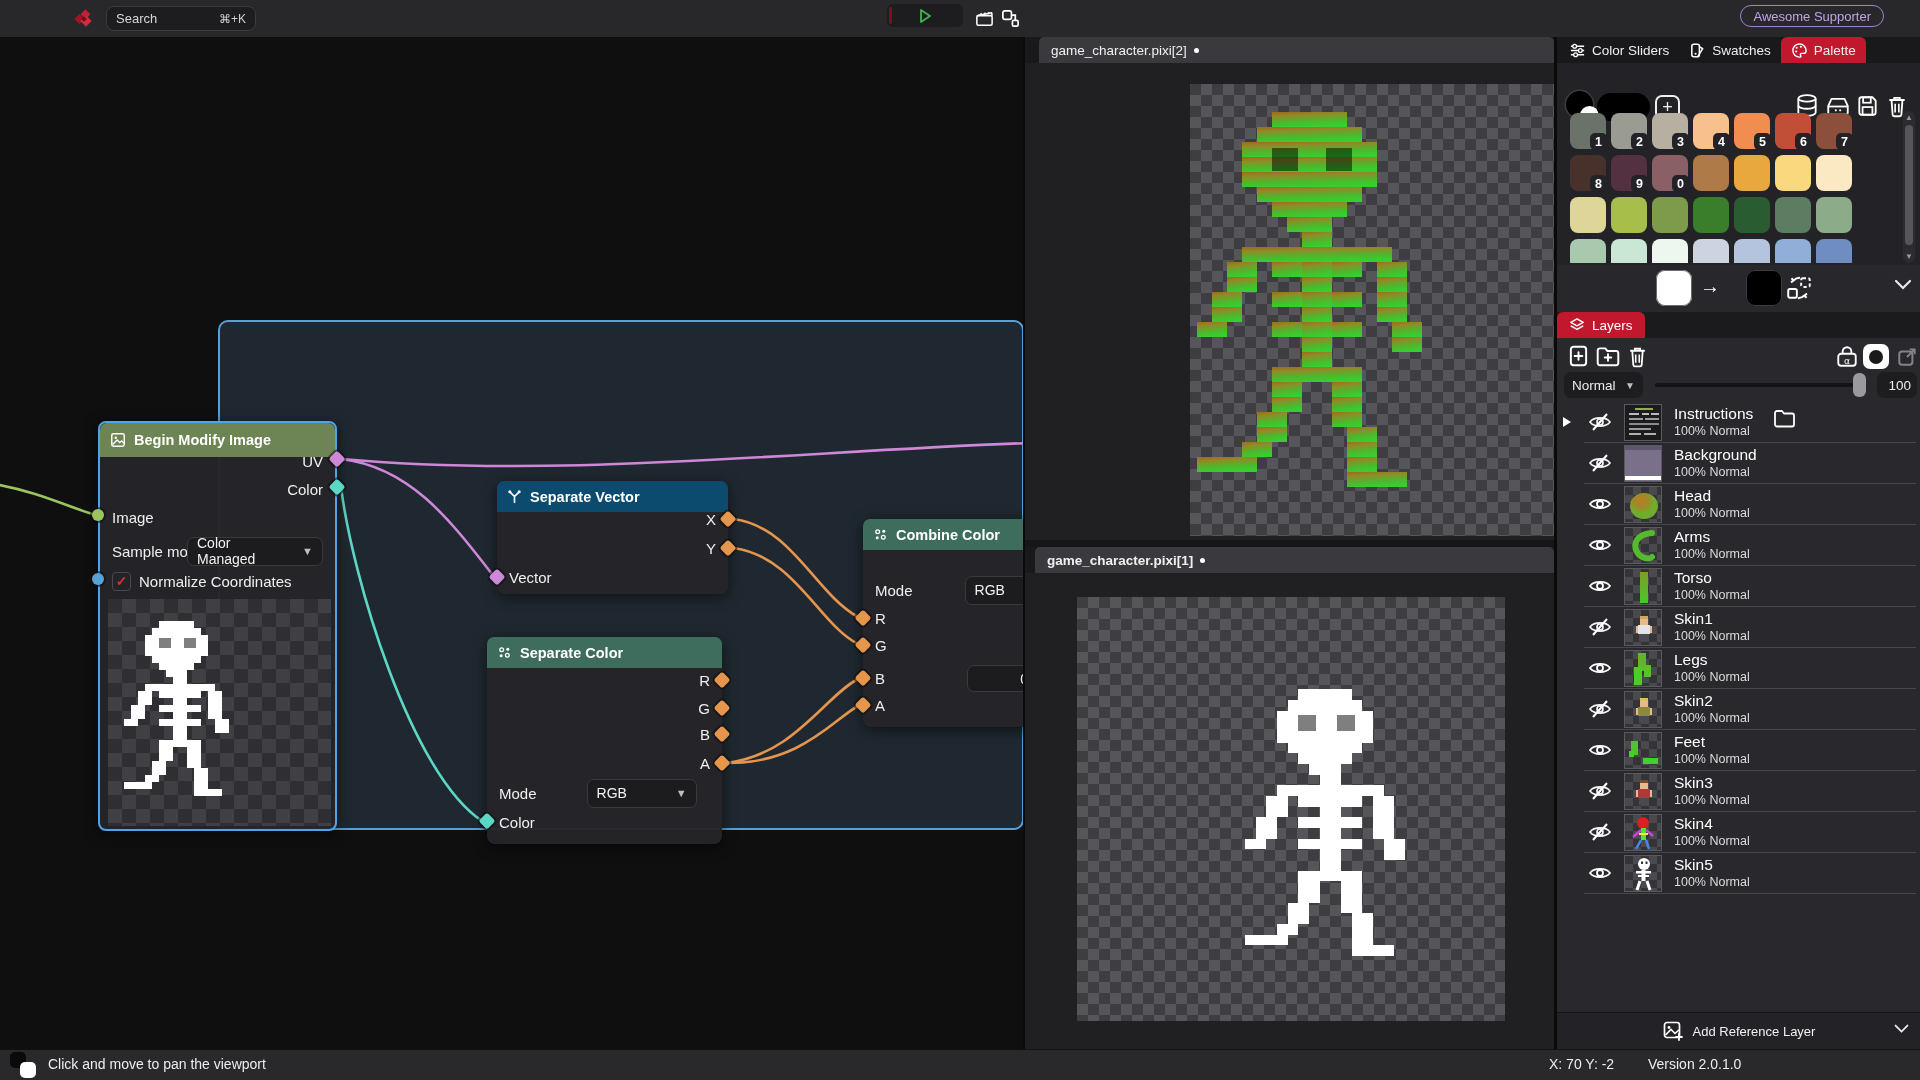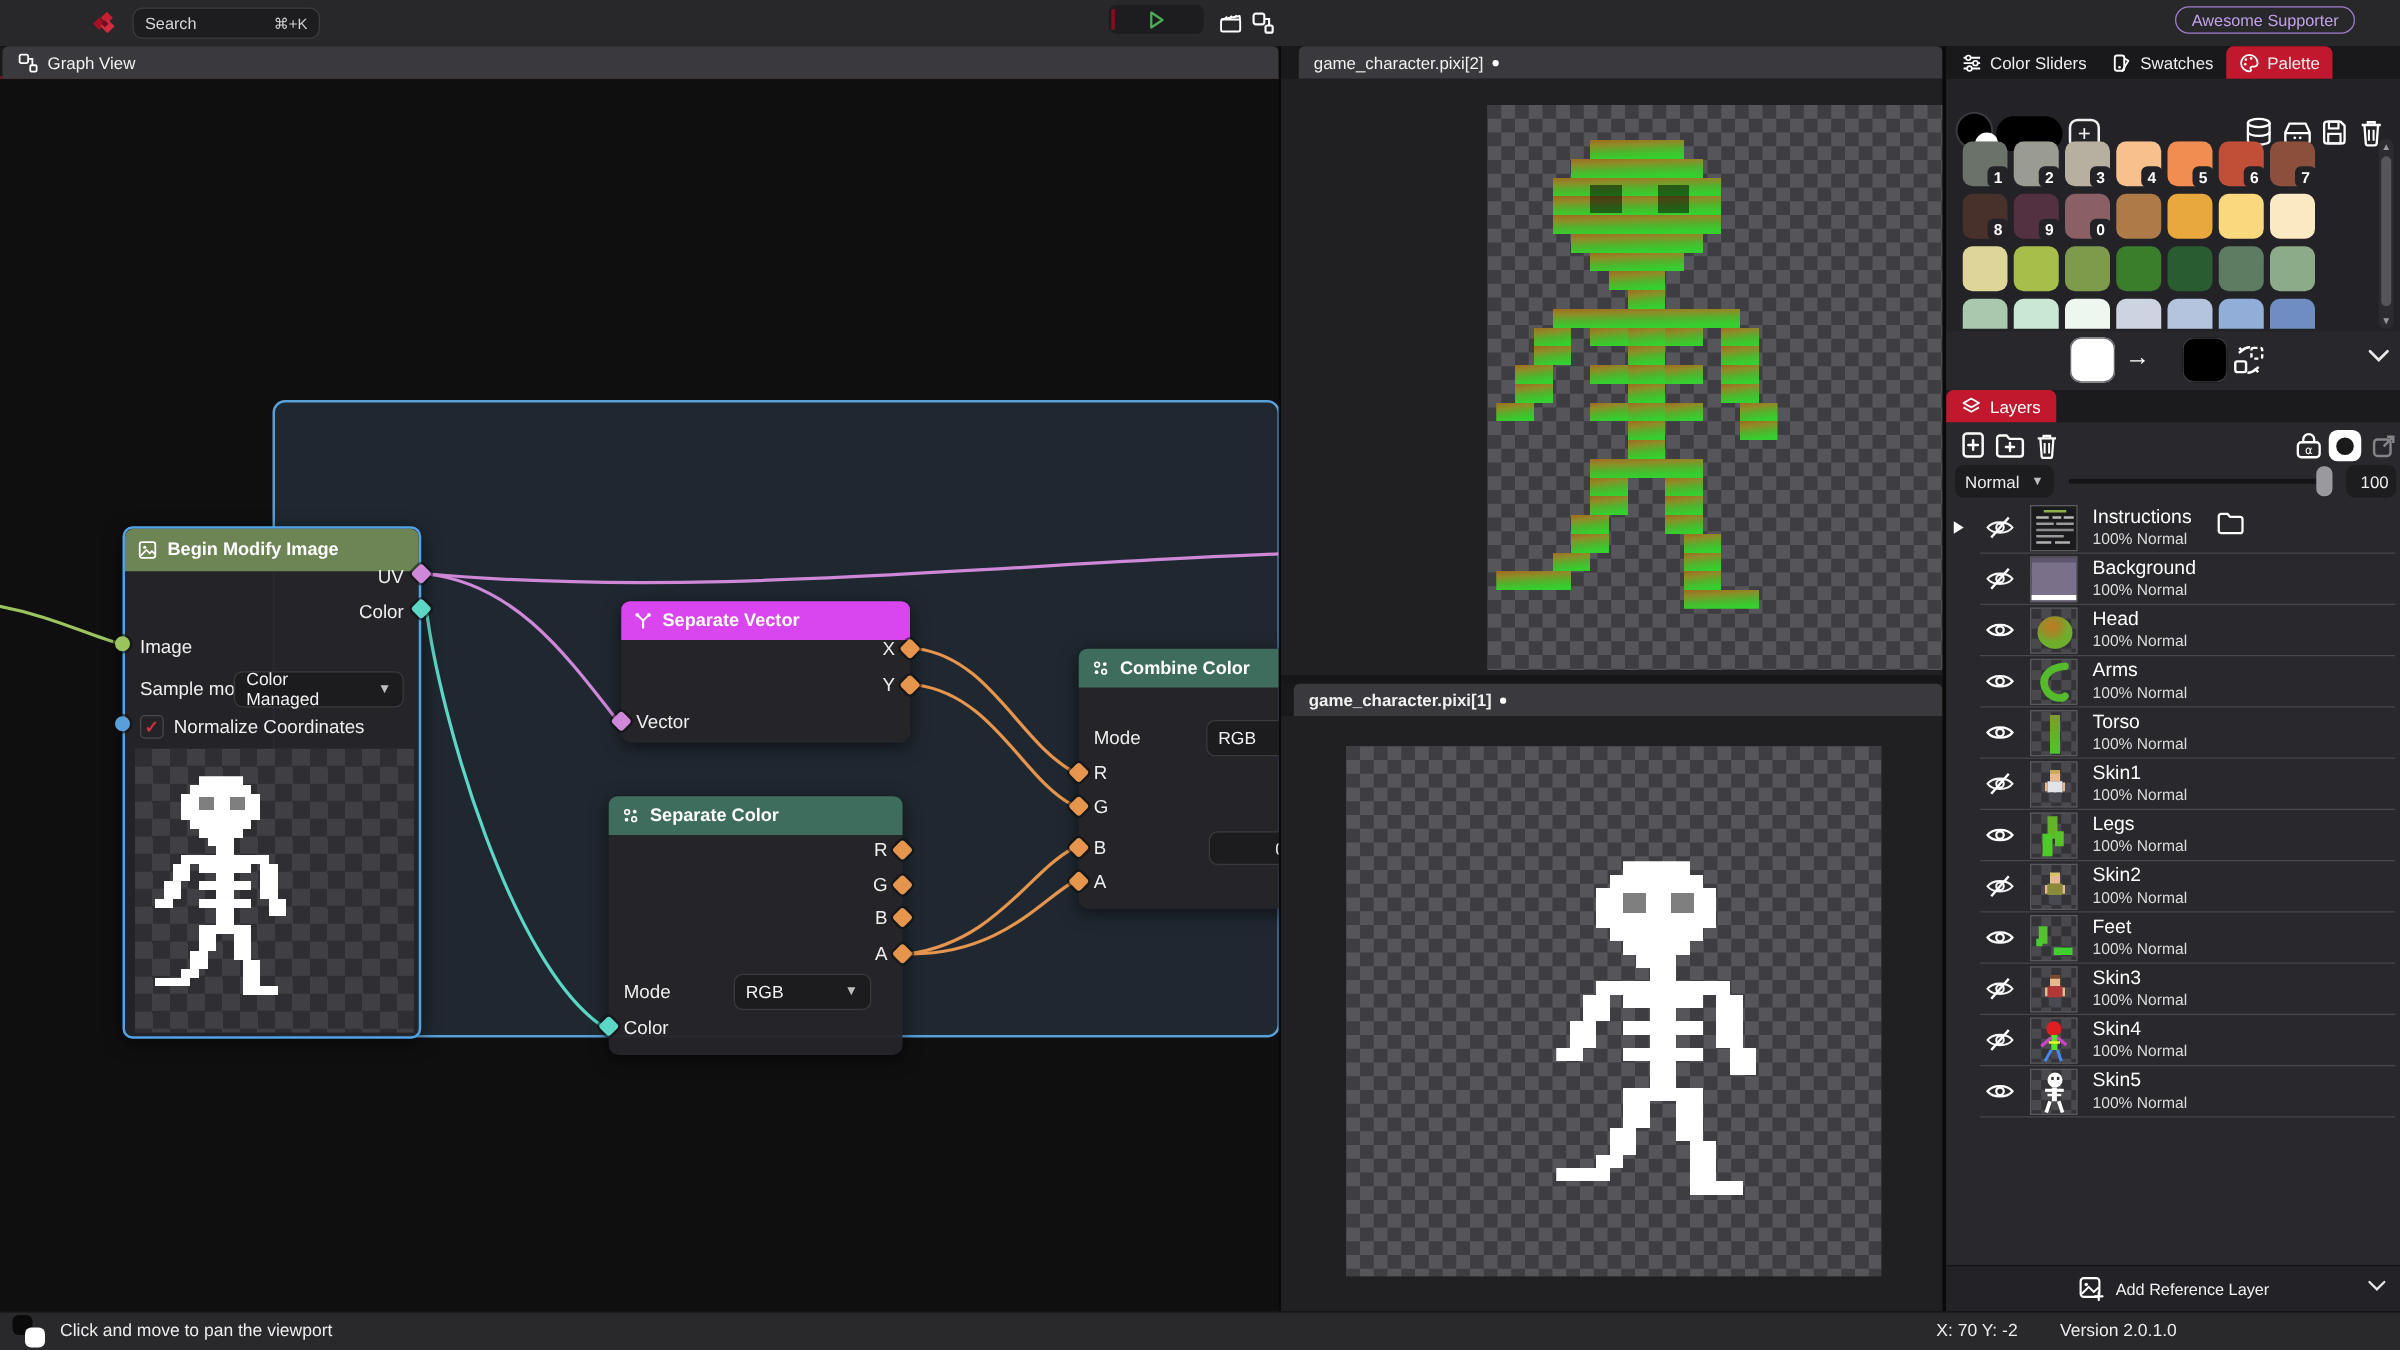--- a/index.html
+++ b/index.html
@@ -27,21 +27,21 @@
 
   
   .graph-wrap { position:absolute; left:0; top:37px; width:1023px; height:1012px; background:#0f0f0f; }
   .graph-tabs { left:0; top:0; width:1023px; border-bottom:2px solid #7d1721; }
   .graph-canvas { position:absolute; left:0; top:18px; width:1023px; height:1034px; overflow:hidden; }
   #wires { position:absolute; left:0; top:0; }
   .sel-frame { position:absolute; left:218px; top:265px; width:806px; height:510px; border:2px solid #58a0d8; border-radius:10px; background:rgba(96,140,180,0.20); }
   .node { position:absolute; background:rgba(37,37,41,0.97); border-radius:8px; box-shadow:0 3px 14px rgba(0,0,0,.55); font-size:15px; }
   .node-header { height:31px; border-radius:7px 7px 0 0; display:flex; align-items:center; gap:8px; padding:0 10px; font-weight:bold; font-size:14.5px; color:#fff; }
   .hdr-green { background:#6d8455; }
-  .hdr-gray { background:#d946ef; }
+  .hdr-gray { background:#0c4a6e; }
   .hdr-teal { background:#3e6d5e; }
   .node-begin { left:98px; top:366px; width:239px; height:410px; border:2px solid #4fa3e8; }
   .node-begin .node-header { height:34px; }
   .node-sepv { left:497px; top:426px; width:231px; height:113px; }
   .node-sepc { left:487px; top:582px; width:235px; height:207px; }
   .node-comb { left:863px; top:464px; width:236px; height:208px; }
   .nrow { position:absolute; left:12px; right:12px; height:24px; display:flex; align-items:center; gap:8px; color:#efefef; }
   .nrow.out { justify-content:flex-end; }
   .dd { background:#1c1c1f; border:1px solid #3a3a3e; border-radius:7px; height:29px; display:flex; align-items:center; justify-content:space-between; padding:0 9px; font-size:14px; color:#f2f2f2; }
   .dd .caret { color:#bdbdbd; font-size:11px; font-style:normal; margin-left:10px; }
@@ -153,30 +153,20 @@
         <rect x="13" y="13" width="6" height="6" rx="1.5" fill="none" stroke="#fff" stroke-width="1.8"></rect>
         <path d="M12 7.5 h4 v5.5" fill="none" stroke="#fff" stroke-width="1.8"></path>
       </svg>
     </div>
     <div class="badge-supporter">
       <span>Awesome Supporter</span>
     </div>
   </div>
 
   <div class="graph-wrap">
-    <div class="tabstrip graph-tabs">
-      <div class="tab active" style="margin-left:2px;">
-        <svg class="icon" width="17" height="17" viewBox="0 0 20 20">
-          <rect x="2" y="2" width="8" height="8" rx="1.5" fill="none" stroke="#fff" stroke-width="1.7"></rect>
-          <rect x="12" y="12" width="6" height="6" rx="1.2" fill="none" stroke="#fff" stroke-width="1.7"></rect>
-          <path d="M10 6 h4 v6" fill="none" stroke="#fff" stroke-width="1.7"></path>
-        </svg>
-        <span>Graph View</span>
-      </div>
-    </div>
 
     <div class="graph-canvas" id="graph-canvas">
       <div class="sel-frame"></div>
       <svg id="wires" width="1023" height="986">
           <path d="M -6 429 C 40 437, 70 453, 96 460" fill="none" stroke="#9cc45e" stroke-width="2.6" stroke-linecap="round"></path>
           <path d="M 341 404 C 410 412, 450 465, 492 519" fill="none" stroke="#cf87d8" stroke-width="2.6" stroke-linecap="round"></path>
           <path d="M 341 404 C 560 424, 800 396, 1028 388" fill="none" stroke="#cf87d8" stroke-width="2.6" stroke-linecap="round"></path>
           <path d="M 341 432 C 352 520, 410 718, 482 766" fill="none" stroke="#5cd6c5" stroke-width="2.6" stroke-linecap="round"></path>
           <path d="M 734 464 C 792 472, 815 538, 858 562" fill="none" stroke="#e6954d" stroke-width="2.6" stroke-linecap="round"></path>
           <path d="M 734 493 C 795 502, 818 568, 858 589" fill="none" stroke="#e6954d" stroke-width="2.6" stroke-linecap="round"></path>

